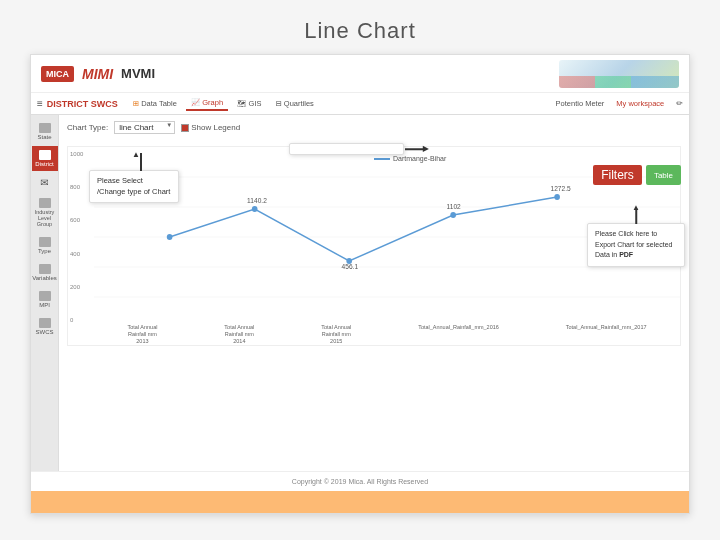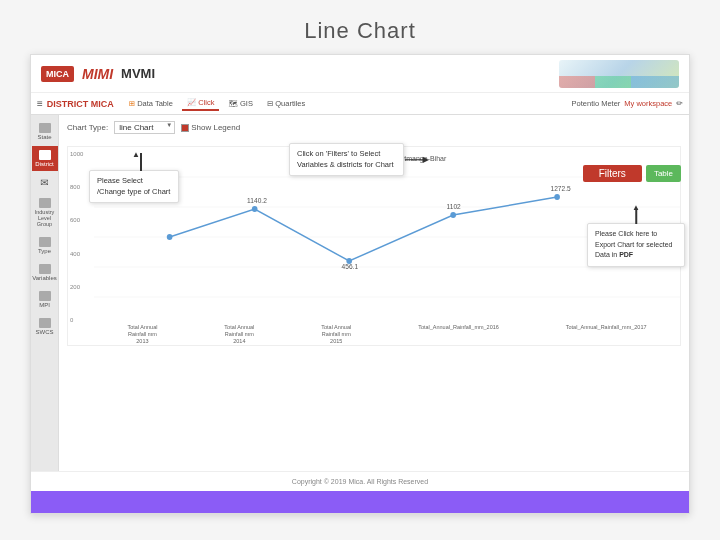--- a/index.html
+++ b/index.html
@@ -20,21 +20,21 @@
     #title-area h1 {
       font-size: 22px;
       font-weight: 400;
       color: #555;
       letter-spacing: 1px;
     }
 
     
     #app-container {
       margin: 0 30px;
-      background: #8b5cf6;
+      background: #fdba74;
       border: 1px solid #ddd;
       box-shadow: 0 2px 8px rgba(0,0,0,0.15);
       height: 460px;
       position: relative;
       overflow: hidden;
     }
 
     
     #logo-bar {
       background: #fff;
@@ -136,21 +136,21 @@
     .sub-nav-item.active {
       border-bottom: 2px solid #c0392b;
       color: #c0392b;
     }
     .sub-nav-right {
       margin-left: auto;
       font-size: 7.5px;
       color: #555;
       display: flex;
       align-items: center;
-      gap: 4px;
+      gap: 12px;
     }
     .workspace-link {
       color: #c0392b;
       font-size: 7.5px;
     }
 
     
     #main-content {
       display: flex;
       height: calc(460px - 38px - 24px - 22px - 20px);
@@ -277,22 +277,22 @@
     #action-buttons {
       position: absolute;
       top: 50px;
       right: 8px;
       display: flex;
       gap: 4px;
     }
     .btn-filters {
       background: #c0392b;
       color: white;
-      font-size: 10px;
-      padding: 3px 16px;
+      font-size: 12px;
+      padding: 3px 8px;
       border: none;
       border-radius: 2px;
       cursor: pointer;
     }
     .btn-export {
       background: #5cb85c;
       color: white;
       font-size: 8px;
       padding: 3px 8px;
       border: none;
@@ -358,28 +358,28 @@
       <div class="logo-mica">MICA</div>
       <div class="logo-mimi">MIMI</div>
       <div class="logo-mvmi">MVMI</div>
     </div>
     <div class="logo-right"></div>
   </div>
 
 
   <div id="sub-nav">
     <span class="hamburger">≡</span>
-    <span style="font-size:9px;font-weight:bold;color:#c0392b;margin-right:6px;">DISTRICT MICA</span>
+    <span style="font-size:9px;font-weight:bold;color:#c0392b;margin-right:6px;">DISTRICT SWCS</span>
     <div class="sub-nav-item">
       <span style="color:#e67e22;">⊞</span>
       <span>Data Table</span>
     </div>
     <div class="sub-nav-item active">
       <span>📈</span>
-      <span>Click</span>
+      <span>Graph</span>
     </div>
     <div class="sub-nav-item">
       <span>🗺</span>
       <span>GIS</span>
     </div>
     <div class="sub-nav-item">
       <span>⊟</span>
       <span>Quartiles</span>
     </div>
     <div class="sub-nav-right">
@@ -506,21 +506,20 @@
       </div>
 
       <div class="callout" id="callout-select" style="position:absolute;top:55px;left:30px;width:90px;">
         <span>Please Select /Change  type of Chart</span>
         
         <div style="position:absolute;top:-18px;left:50px;width:1.5px;height:18px;background:#333;"></div>
         <div style="position:absolute;top:-22px;left:42px;font-size:8px;color:#333;">▲</div>
       </div>
 
       <div class="callout" id="callout-filters" style="position:absolute;top:28px;left:230px;width:115px;">
-        <span>Click on 'Filters' to Select Variables &amp; districts for Chart</span>
         
         <div style="position:absolute;right:-20px;top:50%;transform:translateY(-50%);width:18px;height:1.5px;background:#333;"></div>
         <div style="position:absolute;right:-26px;top:50%;transform:translateY(-50%);font-size:8px;color:#333;">▶</div>
       </div>
 
       <div id="action-buttons">
         <button class="btn-filters">Filters</button>
         <button class="btn-export">Table</button>
       </div>
 

